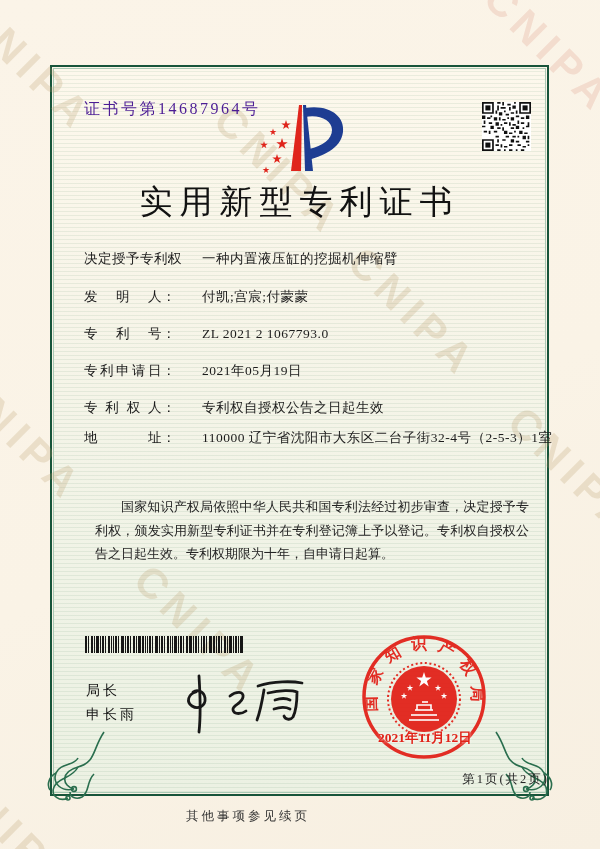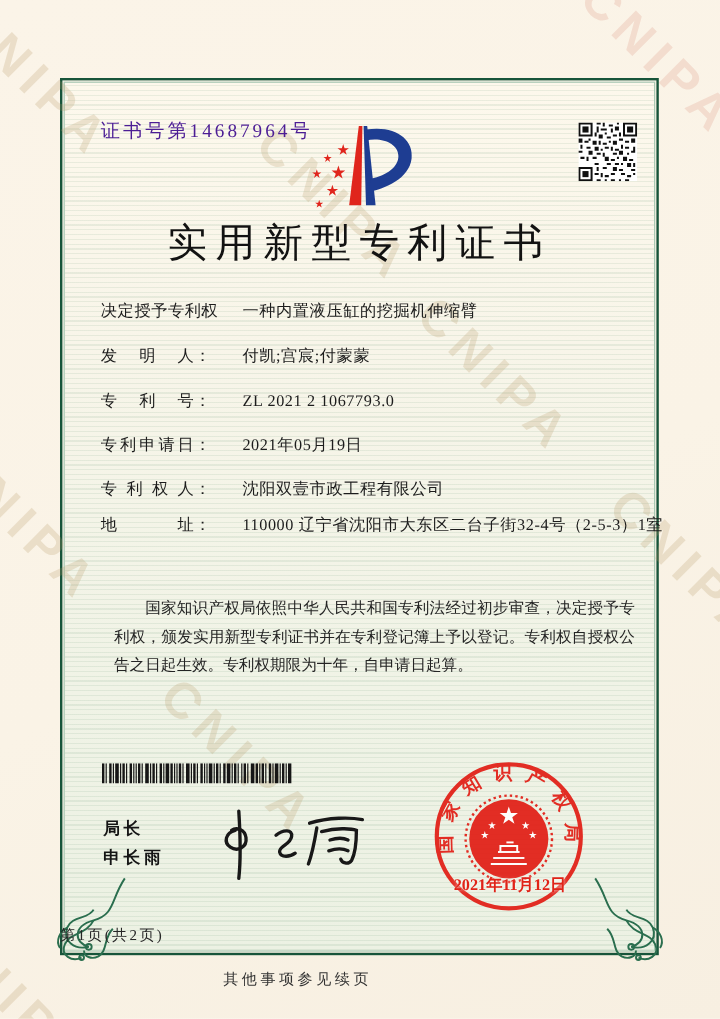--- a/index.html
+++ b/index.html
@@ -33,22 +33,22 @@
           vertical-align:top}
   .fcolon{vertical-align:top}
   .fvalue{margin-left:26px;vertical-align:top}
   .fvalue.wrap{display:inline-block;width:352px;white-space:normal}
   .grant-group2{position:absolute;left:226px;top:0;white-space:nowrap}
 
   .legal{left:95px;top:495px;width:434px;font-size:13px;line-height:23.5px;
          text-align:justify;color:#242424}
   .legal p{margin:0;text-indent:2em}
 
-  .director{font-size:14px;font-weight:700;letter-spacing:3px;color:#151515}
-  .page-info{left:50px;top:771px;width:499px;text-align:left;font-size:12.5px;
+  .director{font-size:14px;font-weight:400;letter-spacing:3px;color:#151515}
+  .page-info{left:50px;top:771px;width:499px;text-align:right;font-size:12.5px;
              letter-spacing:2px;color:#262626}
   .continuation{left:0;top:808px;width:496px;text-align:center;font-size:12.5px;
                 letter-spacing:3px;color:#333}
 
   .seal-date{left:357px;top:729px;width:136px;text-align:center;color:#e02318;
              font-size:13.5px;font-weight:700;z-index:4;
              text-shadow:0 0 3px rgba(255,255,255,.85)}
   svg{display:block}
 </style>
 </head>
@@ -126,21 +126,21 @@
   <div class="abs frow" style="top:287px">
     <span class="flabel">发明人</span><span class="fcolon">：</span><span class="fvalue">付凯;宫宸;付蒙蒙</span>
   </div>
   <div class="abs frow" style="top:324px">
     <span class="flabel">专利号</span><span class="fcolon">：</span><span class="fvalue">ZL 2021 2 1067793.0</span>
   </div>
   <div class="abs frow" style="top:361px">
     <span class="flabel">专利申请日</span><span class="fcolon">：</span><span class="fvalue">2021年05月19日</span>
   </div>
   <div class="abs frow" style="top:398px">
-    <span class="flabel">专利权人</span><span class="fcolon">：</span><span class="fvalue">沈阳双壹市政工程有限公司</span>
+    <span class="flabel">专利权人</span><span class="fcolon">：</span><span class="fvalue">专利权自授权公告之日起生效</span>
   </div>
   <div class="abs frow" style="top:428px">
     <span class="flabel">地址</span><span class="fcolon">：</span><span class="fvalue wrap">110000 辽宁省沈阳市大东区二台子街32-4号（2-5-3）1室</span>
   </div>
   <div class="abs frow" style="top:467px;width:434px">
   </div>
 
   <div class="abs legal">
     <p>国家知识产权局依照中华人民共和国专利法经过初步审查，决定授予专利权，颁发实用新型专利证书并在专利登记簿上予以登记。专利权自授权公告之日起生效。专利权期限为十年，自申请日起算。</p>
   </div>

